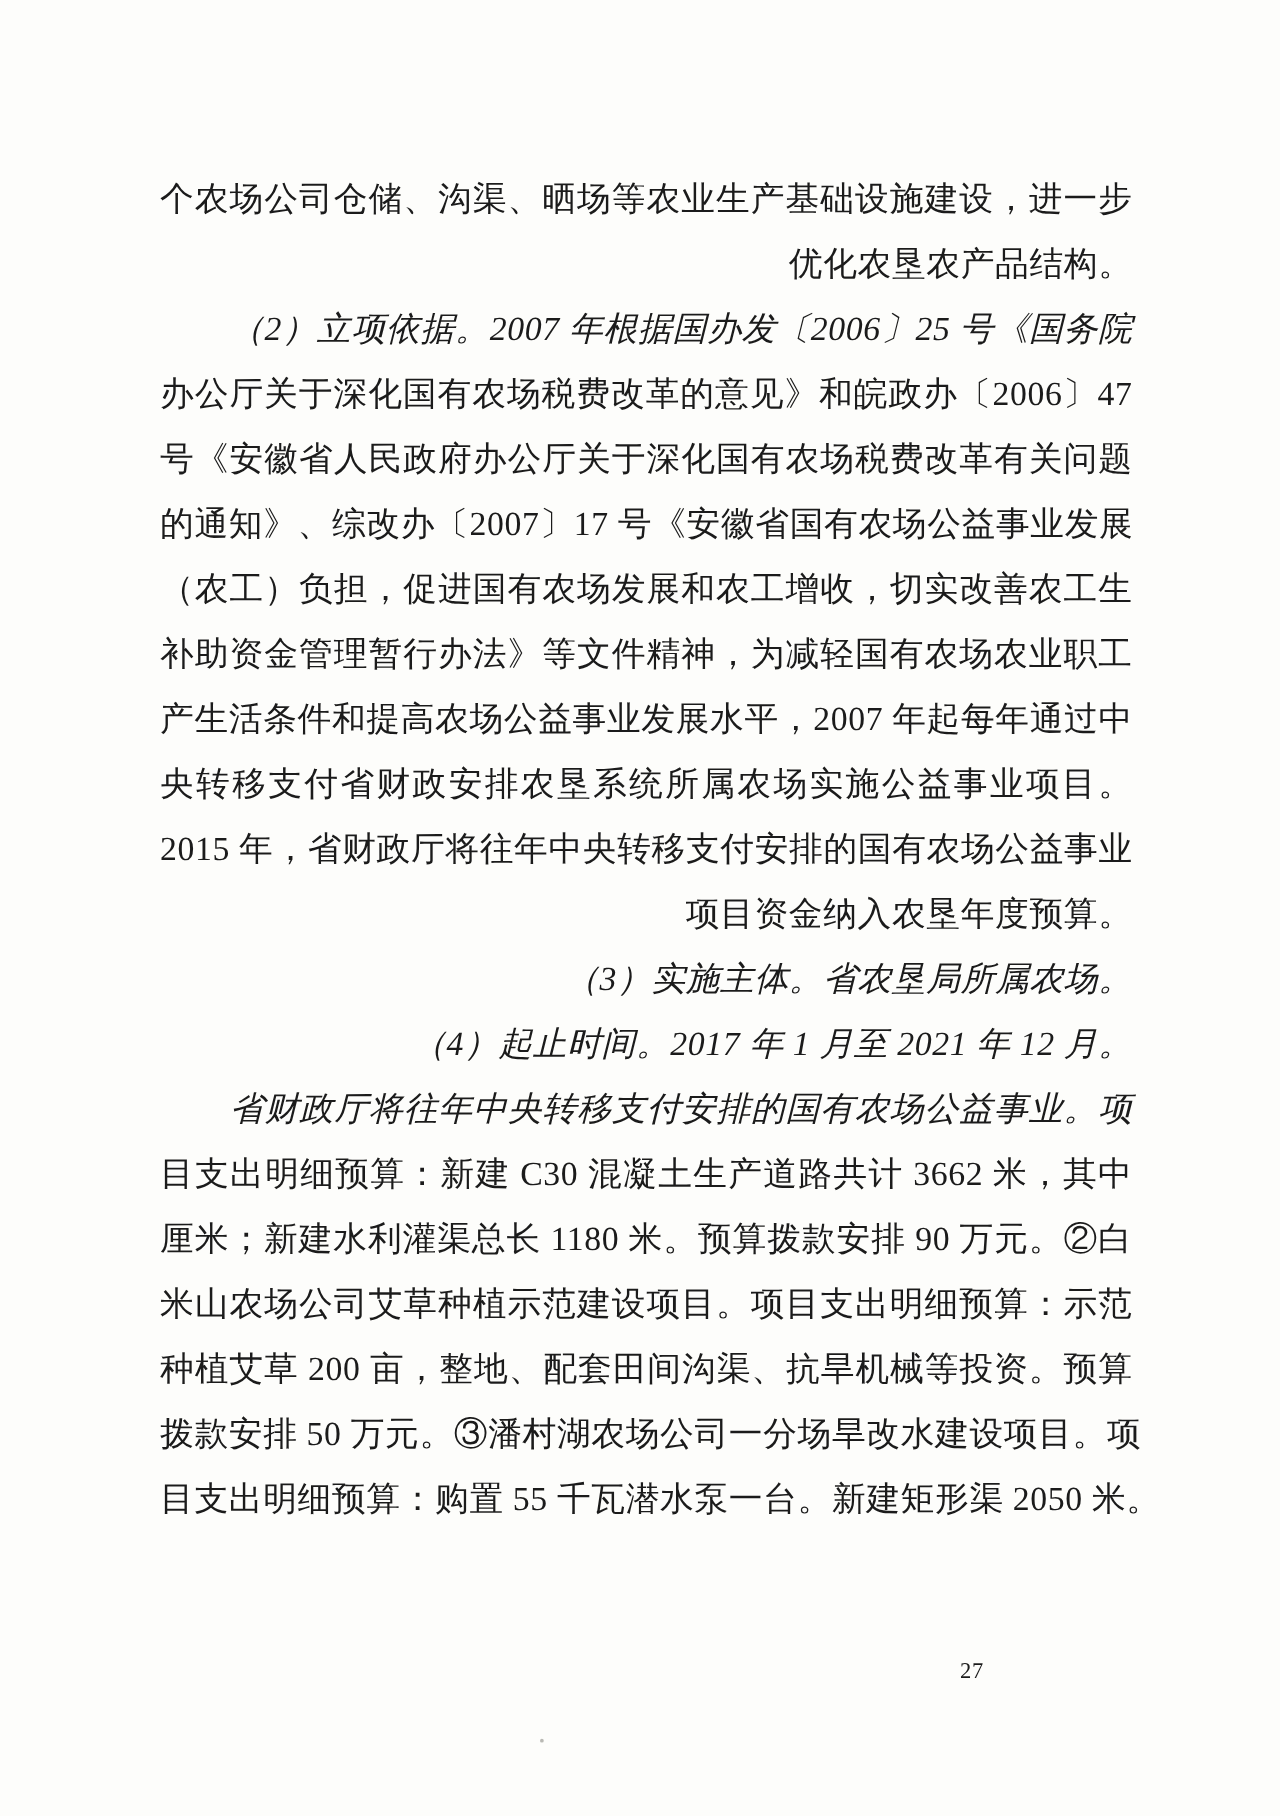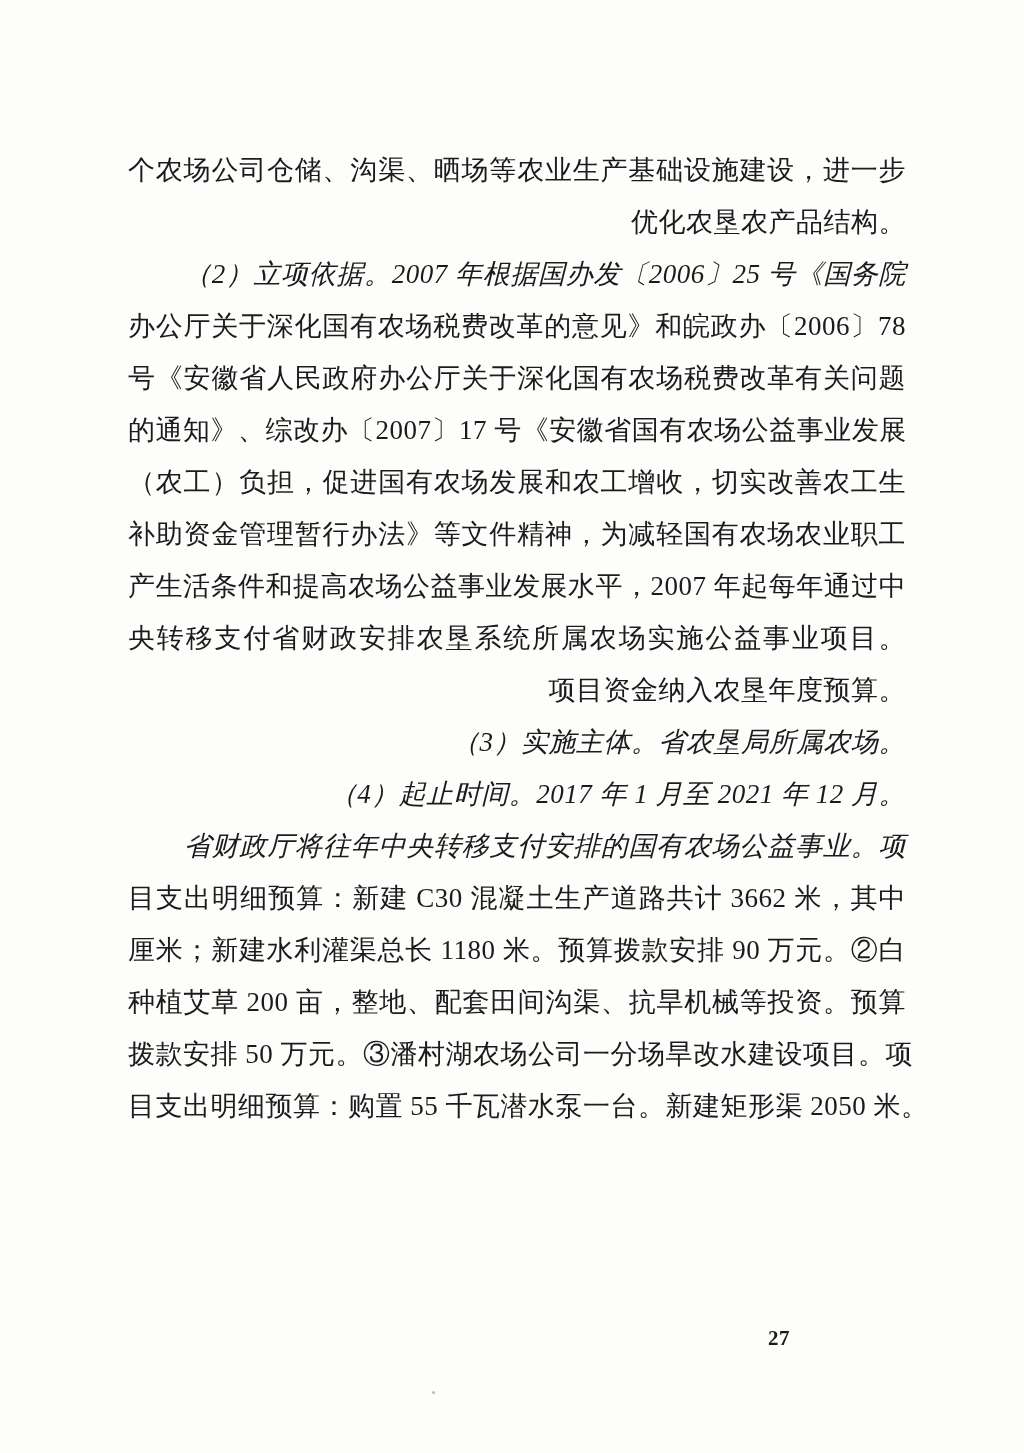--- a/index.html
+++ b/index.html
@@ -15,21 +15,21 @@
   }
   .page {
     position: relative;
     width: 1024px;
     height: 1453px;
     background: #fdfdfb;
   }
   .text-block {
     position: absolute;
     left: 128px;
-    top: 144px;
+    top: 133px;
     width: 778px;
   }
   .line {
     box-sizing: border-box;
     width: 778px;
     height: 52px;
     line-height: 52px;
     font-size: 27px;
     color: #1b1b1b;
     white-space: nowrap;
@@ -42,22 +42,22 @@
     text-justify: inter-ideograph;
   }
   .line.indent {
     padding-left: 56px;
     font-style: italic;
   }
   .page-number {
     position: absolute;
     left: 768px;
     top: 1326px;
-    font-size: 21px;
-    font-weight: 700;
+    font-size: 18px;
+    font-weight: 400;
     color: #1b1b1b;
     letter-spacing: 0.5px;
   }
   
   .scan-dot {
     position: absolute;
     left: 432px;
     top: 1391px;
     width: 3px;
     height: 3px;
@@ -66,32 +66,34 @@
   }
 </style>
 </head>
 <body>
 
 <div class="page" style="background: rgb(253, 253, 251);">
   <div class="text-block" id="text-block" style="color: rgb(27, 27, 27);">
       <div class="line justify">个农场公司仓储、沟渠、晒场等农业生产基础设施建设，进一步</div>
       <div class="line">优化农垦农产品结构。</div>
       <div class="line justify indent">（2）立项依据。2007 年根据国办发〔2006〕25 号《国务院</div>
-      <div class="line justify">办公厅关于深化国有农场税费改革的意见》和皖政办〔2006〕78</div>
+      <div class="line justify">办公厅关于深化国有农场税费改革的意见》和皖政办〔2006〕47</div>
       <div class="line justify">号《安徽省人民政府办公厅关于深化国有农场税费改革有关问题</div>
       <div class="line justify">的通知》、综改办〔2007〕17 号《安徽省国有农场公益事业发展</div>
       <div class="line justify">（农工）负担，促进国有农场发展和农工增收，切实改善农工生</div>
       <div class="line justify">补助资金管理暂行办法》等文件精神，为减轻国有农场农业职工</div>
       <div class="line justify">产生活条件和提高农场公益事业发展水平，2007 年起每年通过中</div>
       <div class="line justify">央转移支付省财政安排农垦系统所属农场实施公益事业项目。</div>
+      <div class="line justify">2015 年，省财政厅将往年中央转移支付安排的国有农场公益事业</div>
       <div class="line">项目资金纳入农垦年度预算。</div>
       <div class="line indent">（3）实施主体。省农垦局所属农场。</div>
       <div class="line indent">（4）起止时间。2017 年 1 月至 2021 年 12 月。</div>
       <div class="line justify indent">省财政厅将往年中央转移支付安排的国有农场公益事业。项</div>
       <div class="line justify">目支出明细预算：新建 C30 混凝土生产道路共计 3662 米，其中</div>
       <div class="line justify">厘米；新建水利灌渠总长 1180 米。预算拨款安排 90 万元。②白</div>
+      <div class="line justify">米山农场公司艾草种植示范建设项目。项目支出明细预算：示范</div>
       <div class="line justify">种植艾草 200 亩，整地、配套田间沟渠、抗旱机械等投资。预算</div>
       <div class="line justify">拨款安排 50 万元。③潘村湖农场公司一分场旱改水建设项目。项</div>
       <div class="line justify">目支出明细预算：购置 55 千瓦潜水泵一台。新建矩形渠 2050 米。</div>
     </div>
   <div class="page-number">27</div>
   <div class="scan-dot"></div>
 </div>
 
 </body></html>

